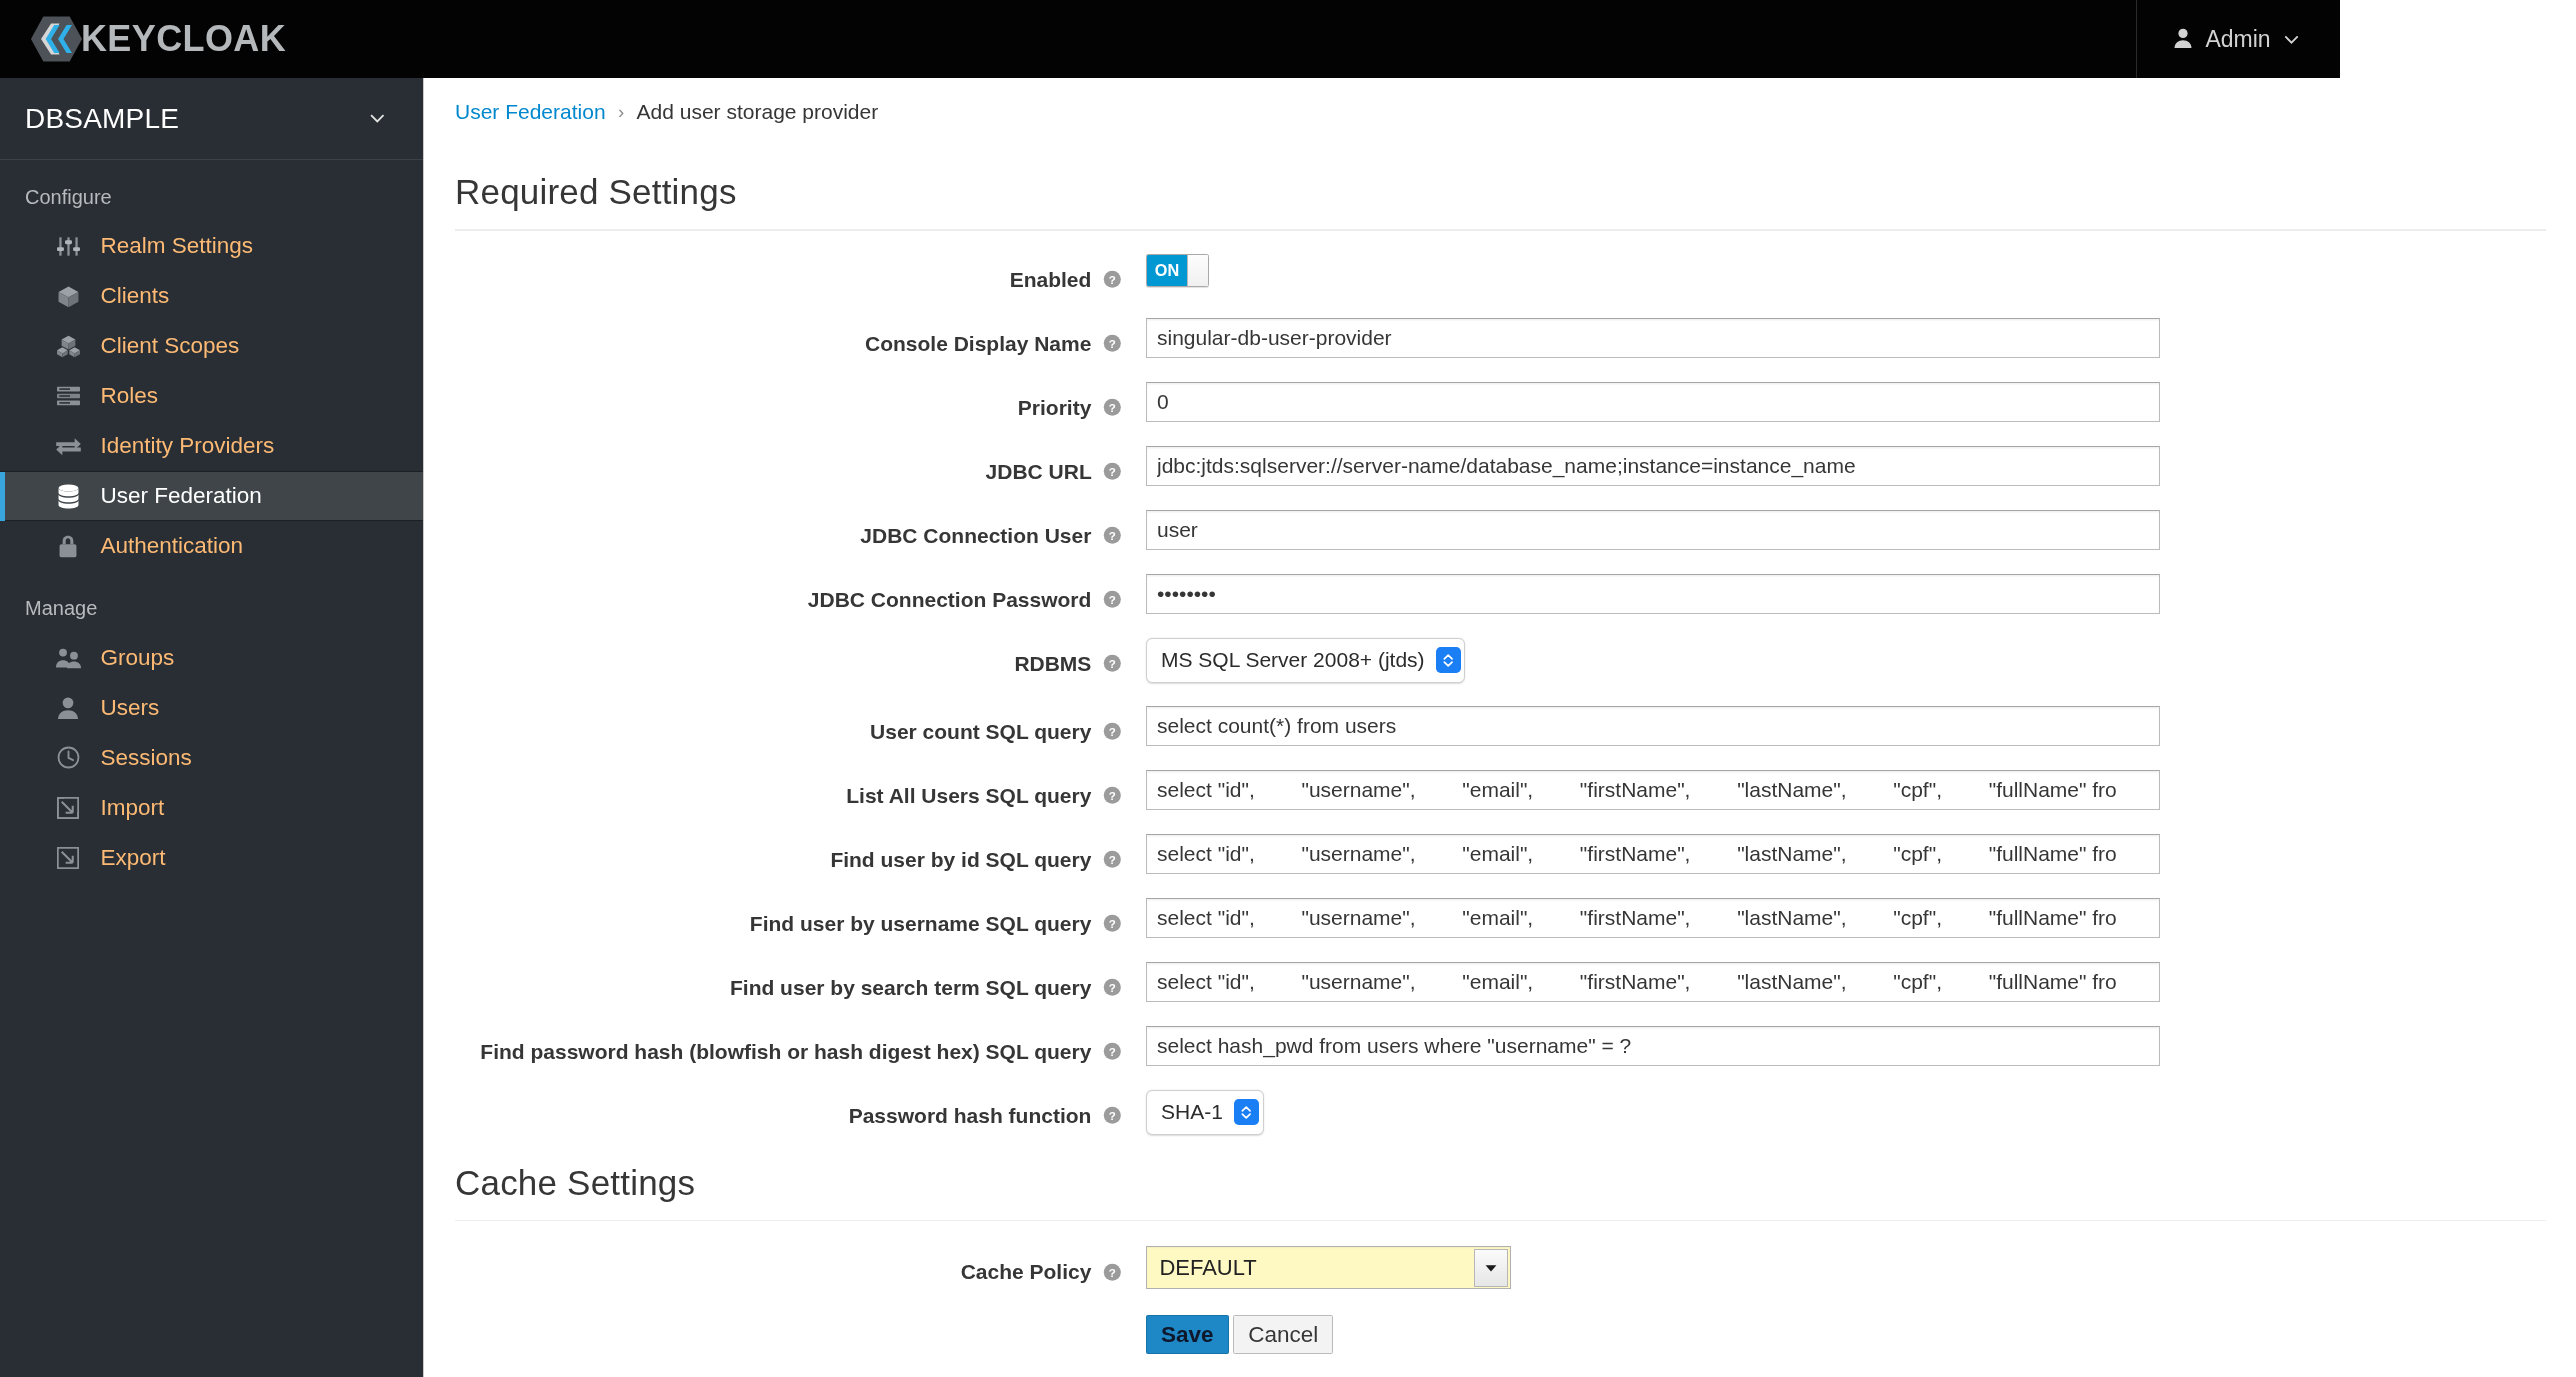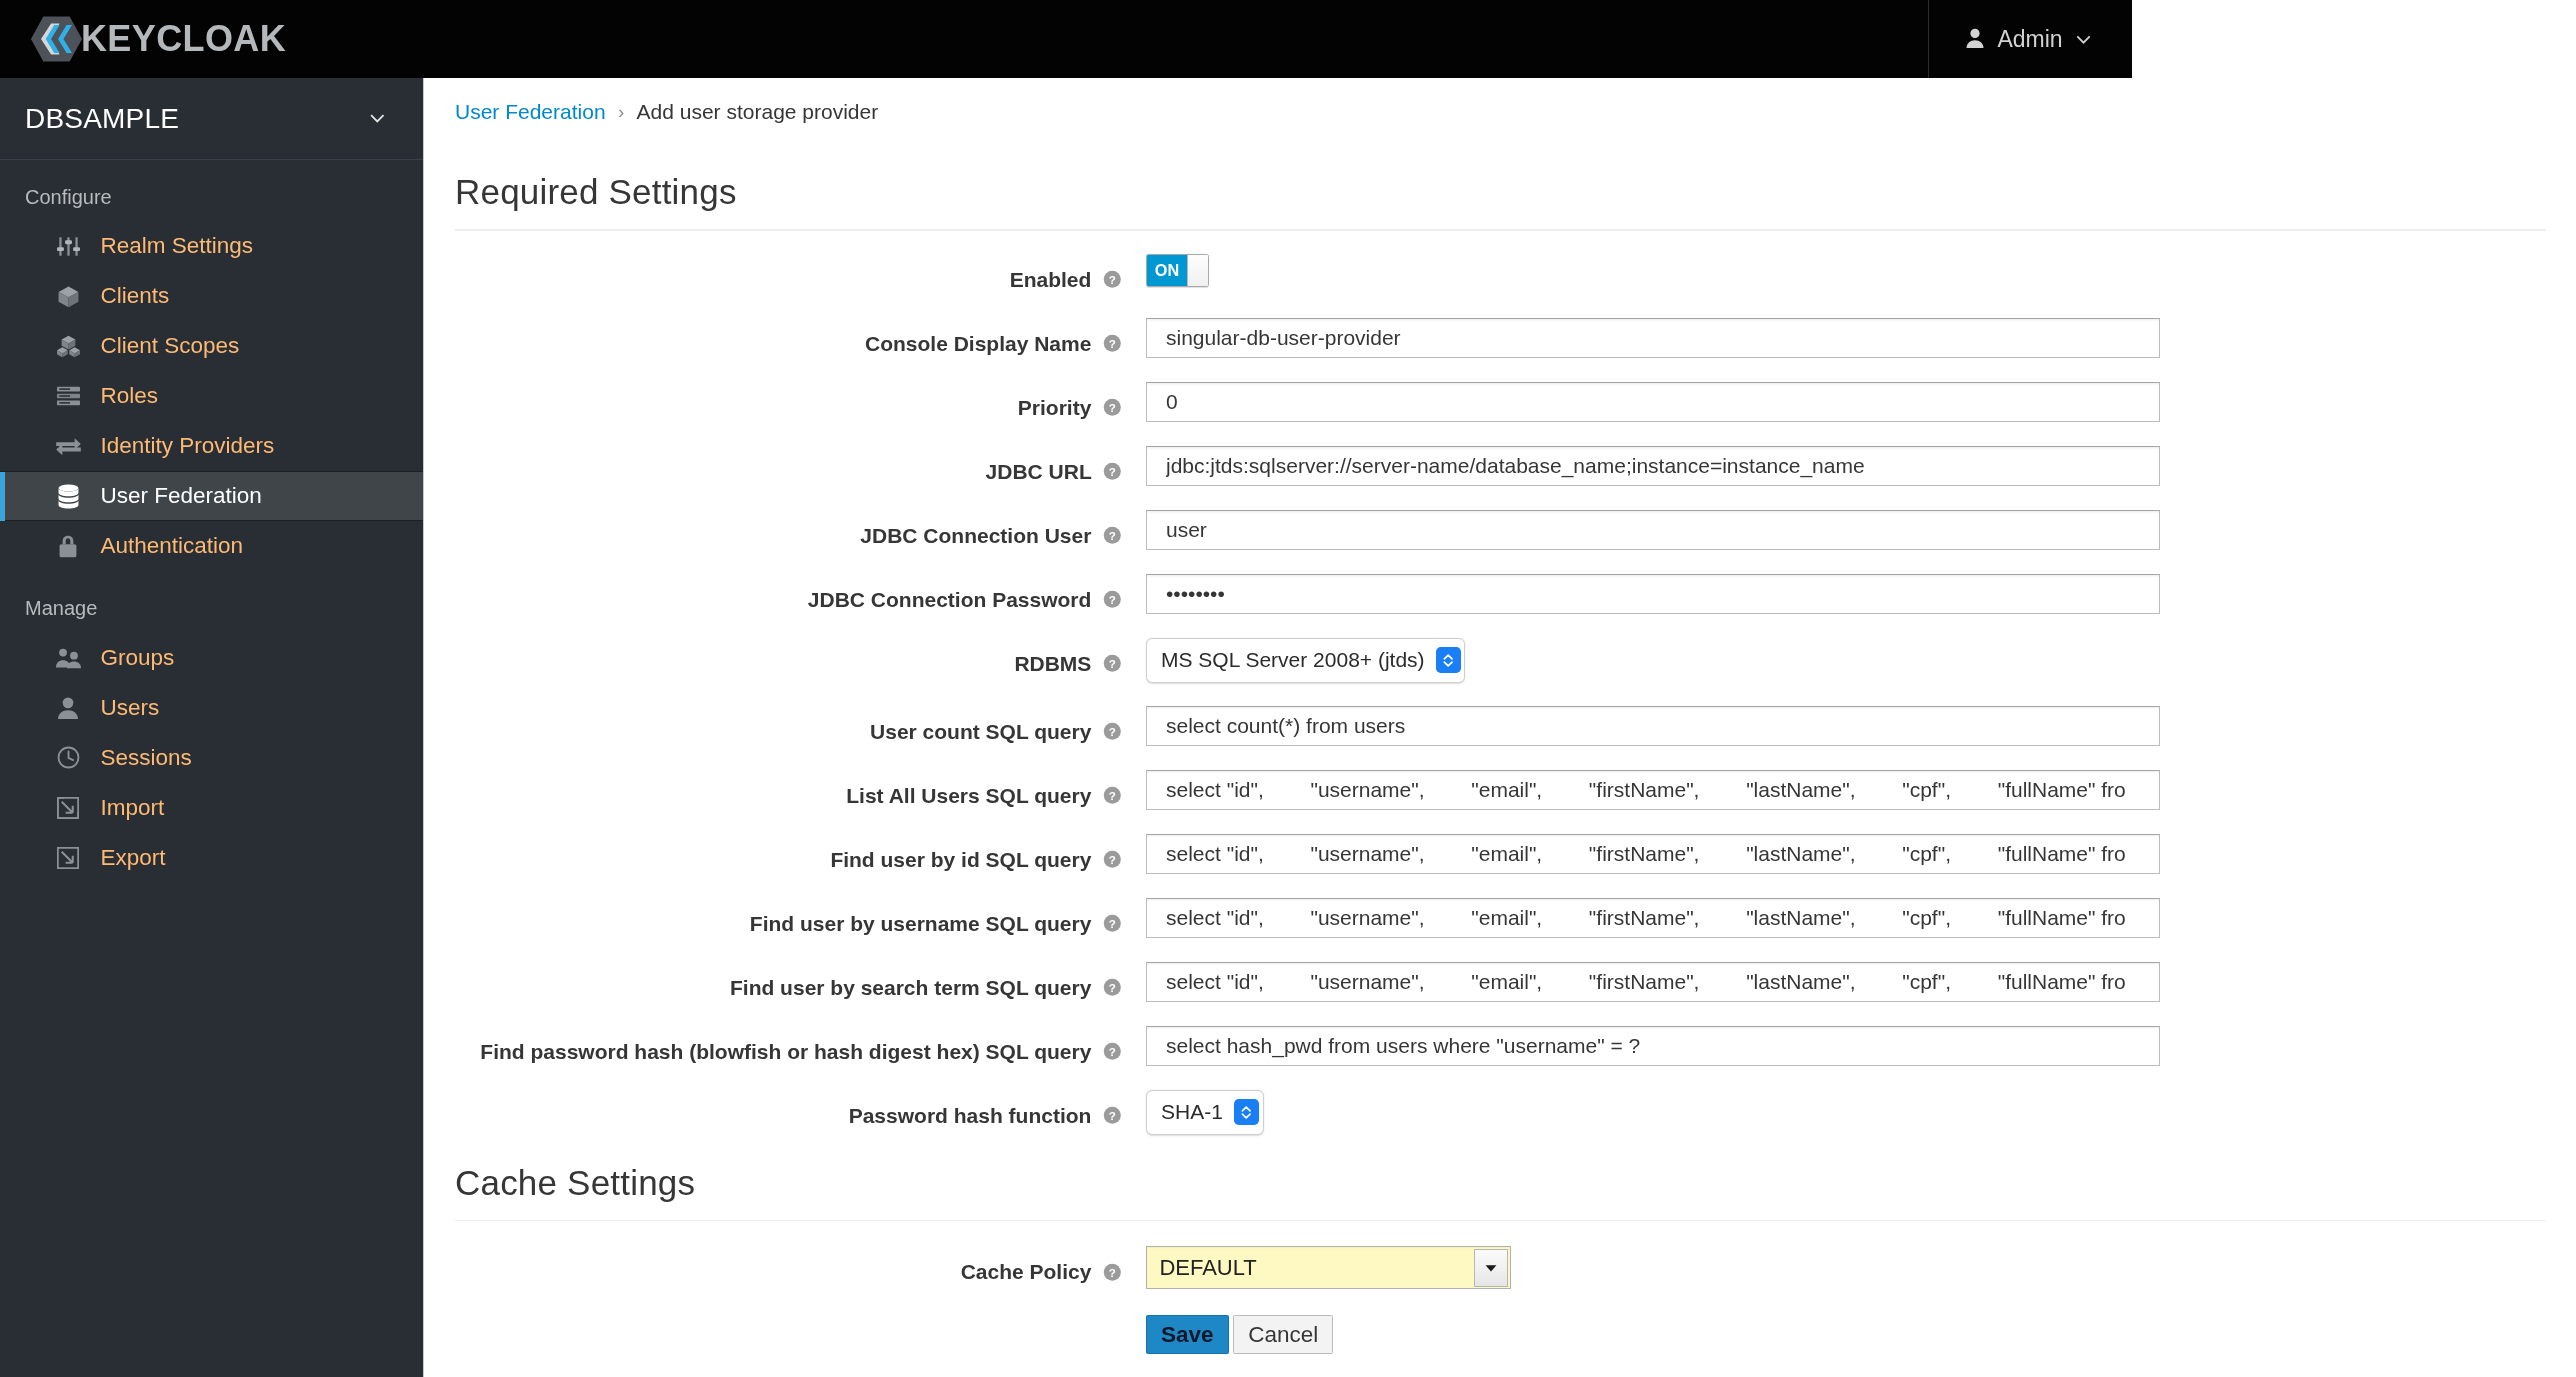--- a/index.html
+++ b/index.html
@@ -7,21 +7,21 @@
     margin: 0; padding: 0;
     width: 2576px; height: 1377px;
     background: #fff;
     font-family: "Liberation Sans", sans-serif;
     overflow: hidden;
   }
 
   
   .topbar {
     position: absolute; top: 0; left: 0;
-    width: 2132px; height: 78px;
+    width: 2340px; height: 78px;
     background: #030303;
     display: flex; align-items: center;
   }
   .brand {
     display: flex; align-items: center;
     margin-left: 29.5px; gap: 0px;
   }
   .brand-logo { width: 53px; height: 48px; position: relative; }
   .brand-text {
     font-size: 36px; font-weight: bold; letter-spacing: 0.4px;
@@ -119,21 +119,21 @@
     margin-left: 6.2px; width: 18.6px; height: 18.6px;
   }
   .form-control { flex: 1 1 auto; padding-left: 0; }
 
   .txt-input {
     width: 1014px; height: 40px;
     border: 0.8px solid #bbb;
     border-top-color: #a5a5a5;
     background: #fff;
     font-size: 21px; color: #363636;
-    padding: 0 19px;
+    padding: 0 10px;
     font-family: "Liberation Sans", sans-serif;
     box-shadow: inset 0 1.6px 1.6px rgba(0,0,0,0.06);
   }
 
   
   .toggle {
     display: inline-flex; width: 63px; height: 33px;
     border: 0.8px solid #a9a9a9; border-radius: 2.3px;
     overflow: hidden; cursor: pointer;
     box-shadow: 0 0.8px 0.8px rgba(0,0,0,.12);

